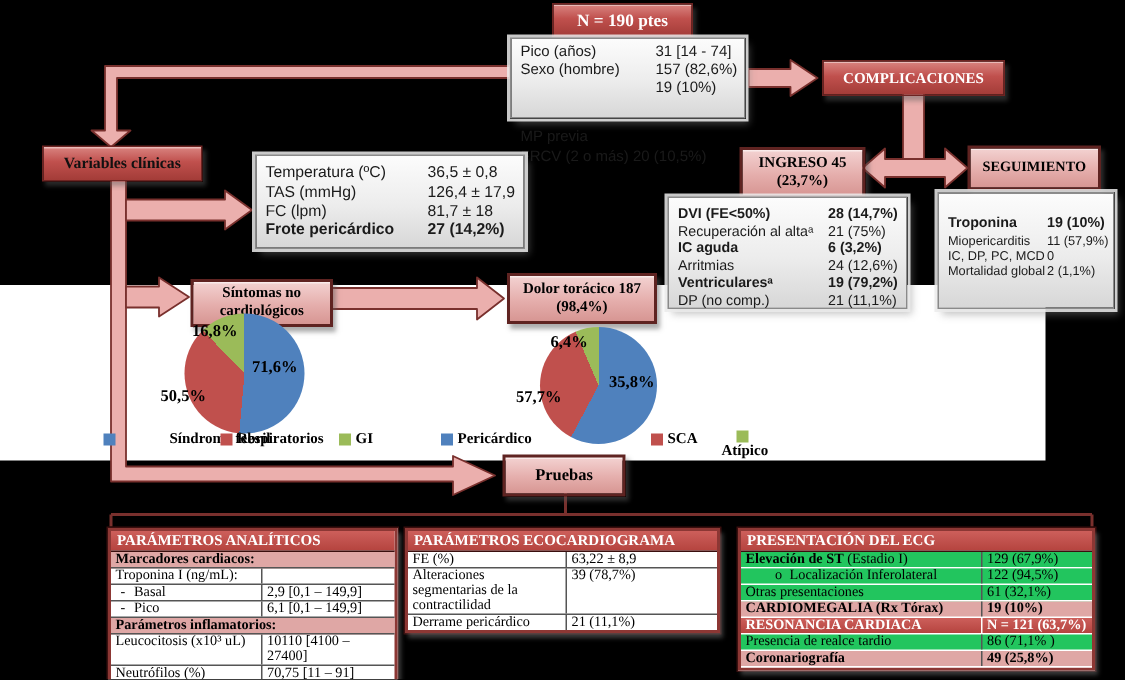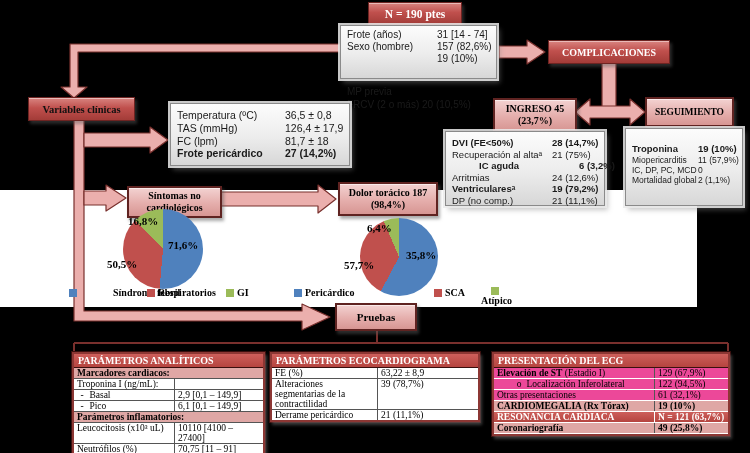--- a/index.html
+++ b/index.html
@@ -45,21 +45,21 @@
           box-shadow:2px 3px 3px rgba(120,120,120,.5), 0 0 0 1px #3a0f0e;}
   .dtable .thead{background:linear-gradient(180deg,#cd5f5b,#b5443f);color:#fff;font-weight:bold;
           padding:1px 4px;border-bottom:1px solid #3a0f0e;font-size:10px;}
   .trow{display:flex;border-bottom:1px solid #555;}
   .trow:last-child{border-bottom:none;}
   .trow .tl{padding:0 3px;box-sizing:border-box;font-family:Liberation Serif, serif;}
   .trow .tv{padding:0 3px;border-left:1px solid #555;box-sizing:border-box;flex:1;}
   .subhead{background:#dfa7a5;font-weight:bold;padding:0 3px;border-bottom:1px solid #555;}
   .r-pink{background:#dfa7a5;}
   .r-red{background:linear-gradient(180deg,#cd5f5b,#b5443f);color:#fff;}
-  .r-light{background:#ec4899;}
+  .r-light{background:#22c55e;}
   .r-red .tv{border-left-color:#fff;}
   .ecg .trow{border-bottom:1px solid #fff;}
   .bullet{display:inline-block;width:10px;text-align:center;}
   .indent1{padding-left:14px;}
 </style>
 </head>
 <body>
 
 <div class="canvas">
 
@@ -86,21 +86,21 @@
 
     <path d="M377,327 L377,343 M74,343 L728,343 M74,343 L74,351 M728,343 L728,351" fill="none" stroke="#79302d" stroke-width="2"></path>
   </svg>
 
   <div class="abs red-box" style="left:368px;top:2px;width:92px;height:21px;font-size:11.5px;">
     <span>N = 190 ptes</span>
   </div>
 
   <div class="abs gray-box" style="left:340px;top:25px;width:157px;height:54px;font-size:10px;">
     <div class="kv">
-      <span class="k" style="width:90px;">Frote (años)</span>
+      <span class="k" style="width:90px;">Pico (años)</span>
       <span class="v">31 [14 - 74]</span>
     </div>
     <div class="kv">
       <span class="k" style="width:90px;">Sexo (hombre)</span>
       <span class="v">157 (82,6%)</span>
     </div>
     <div class="kv">
       <span class="k" style="width:90px;margin-top:33px;">MP previa</span>
       <span class="v">19 (10%)</span>
     </div>
@@ -148,21 +148,21 @@
   <div class="abs gray-box" style="left:445px;top:131px;width:160px;height:75px;font-size:9.5px;padding-top:5px;">
     <div class="kv b">
       <span class="k" style="width:100px;">DVI (FE&lt;50%)</span>
       <span class="v">28 (14,7%)</span>
     </div>
     <div class="kv">
       <span class="k" style="width:100px;">Recuperación al altaᵃ</span>
       <span class="v">21 (75%)</span>
     </div>
     <div class="kv b">
-      <span class="k" style="width:100px;margin-left:27px;">IC aguda</span>
+      <span class="k" style="width:100px;">IC aguda</span>
       <span class="v">6 (3,2%)</span>
     </div>
     <div class="kv">
       <span class="k" style="width:100px;">Arritmias</span>
       <span class="v">24 (12,6%)</span>
     </div>
     <div class="kv b">
       <span class="k" style="width:100px;">Ventricularesᵃ</span>
       <span class="v">19 (79,2%)</span>
     </div>
@@ -310,19 +310,23 @@
       <div class="tv">61 (32,1%)</div>
     </div>
     <div class="trow r-pink b">
       <div class="tl" style="width:160px;">CARDIOMEGALIA (Rx Tórax)</div>
       <div class="tv">19 (10%)</div>
     </div>
     <div class="trow r-red b">
       <div class="tl" style="width:160px;">RESONANCIA CARDIACA</div>
       <div class="tv">N = 121 (63,7%)</div>
     </div>
+    <div class="trow r-light">
+      <div class="tl" style="width:160px;">Presencia de realce tardio</div>
+      <div class="tv">86 (71,1% )</div>
+    </div>
     <div class="trow r-pink b">
       <div class="tl" style="width:160px;">Coronariografía</div>
       <div class="tv">49 (25,8%)</div>
     </div>
   </div>
 
 </div>
 
 </body></html>

